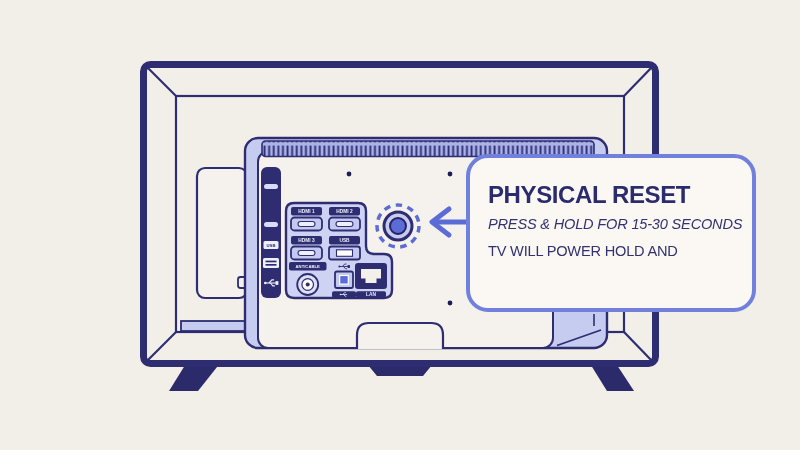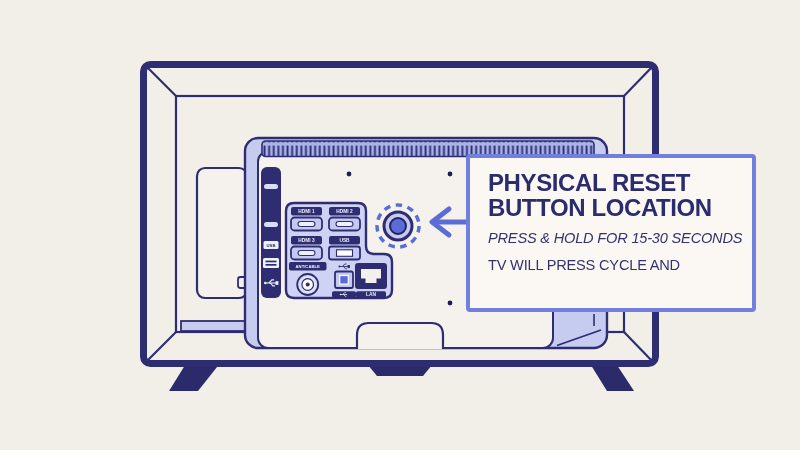--- a/index.html
+++ b/index.html
@@ -12,22 +12,22 @@
   }
   .stage{position:absolute;inset:0;}
   svg text{font-family:"Liberation Sans", sans-serif;}
   .callout{
     position:absolute;
     left:466px;top:154px;
     width:290px;height:158px;
     box-sizing:border-box;
     background:#fbf8f4;
     border:4.5px solid #7080dc;
-    border-radius:4px;
-    padding:12px 14px 10px 18px;
+    border-radius:22px;
+    padding:24px 14px 10px 18px;
   }
   .callout-title{
     color:#2b2c6e;
     font-weight:bold;
     font-size:24px;
     line-height:1.06;
     letter-spacing:-0.4px;
     white-space:nowrap;
   }
   .callout-body{
@@ -177,17 +177,16 @@
 
   <g stroke="#5c6cd6" stroke-width="5" fill="none" stroke-linecap="round" stroke-linejoin="round">
     <line x1="438" y1="222" x2="469" y2="222"></line>
     <polyline points="449,209 432,222 449,235"></polyline>
   </g>
 </svg>
 
 
 <div class="callout">
   <div class="callout-title">PHYSICAL RESET</div>
-  <div class="callout-title">BUTTON LOCATION</div>
   <div class="callout-body first">PRESS &amp; HOLD FOR 15-30 SECONDS</div>
-  <div class="callout-body">TV WILL PRESS CYCLE AND</div>
+  <div class="callout-body">TV WILL POWER HOLD AND</div>
 </div>
 </div>
 
 </body></html>

